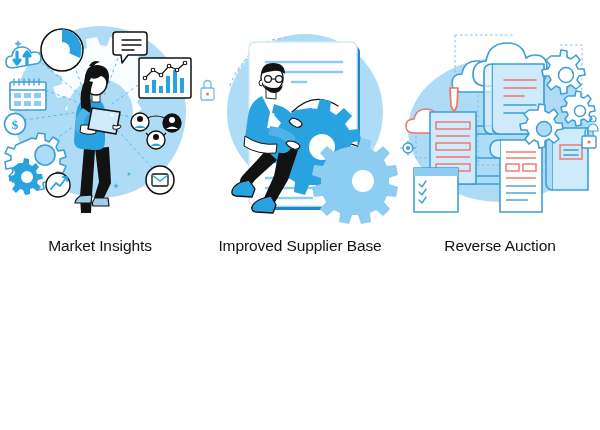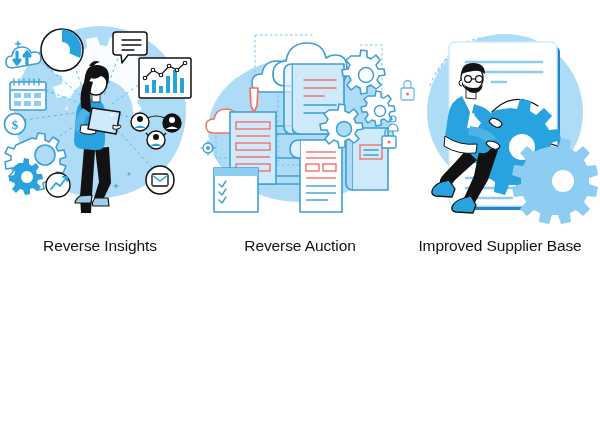--- a/index.html
+++ b/index.html
@@ -230,161 +230,21 @@
             <path d="M83 108 q-8 8 -8 18 q0 6 5 7 l9 1 0-9 -5-1 q0-7 6-11z" fill="#4fb3e8"></path>
             <path d="M80 132 q8 4 16 1 l-1-8 -14 0z" fill="#ffffff" stroke="#121212" stroke-width="1"></path>
 
             <path d="M92 108 l28 4 -4 22 -28-5z" fill="#cfeafb" stroke="#121212" stroke-width="1.5" stroke-linejoin="round"></path>
             <circle cx="112" cy="115" r="1.6" fill="#ffffff"></circle>
 
             <path d="M113 129 q4 1 7-1 q2-2 0-3 q-4 2 -7 0z" fill="#ffffff" stroke="#121212" stroke-width="1"></path>
           </g>
         </svg>
       </div>
-      <div class="caption">Reverse Insights</div>
-    </div>
-
-    <div class="panel">
-      <div class="art">
-        <svg viewBox="0 0 200 230" xmlns="http://www.w3.org/2000/svg">
-          <g>
-            <ellipse cx="100" cy="130" rx="92" ry="72" fill="#aedcf7"></ellipse>
-          </g>
-
-          <g stroke="#6fbbe5" stroke-width="0.9" fill="none" stroke-dasharray="2.5 2.5">
-            <path d="M55 35 h60"></path>
-            <path d="M55 35 v58"></path>
-            <path d="M160 45 h22 v90 h-36"></path>
-            <path d="M40 120 h-24 v38 h40"></path>
-            <path d="M128 128 v34 h28"></path>
-            <path d="M72 165 h48"></path>
-            <path d="M78 95 v70"></path>
-          </g>
-
-          <g>
-            <path d="M62 92 q-10 0 -10-9 q0-9 10-9 q2-13 15-13 q11 0 14 10 q3-2 6-2 q9 0 9 9 q0 14-11 14 z" fill="#ffffff" stroke="#3e9fd6" stroke-width="1.5" stroke-linejoin="round"></path>
-          </g>
-          <g>
-            <path d="M86 86 q-13 0 -13-12 q0-12 13-13 q3-18 21-18 q16 0 19 15 q4-3 9-3 q12 0 12 13 q0 18-15 18 z" fill="#ffffff" stroke="#3e9fd6" stroke-width="1.7" stroke-linejoin="round"></path>
-          </g>
-          <g>
-            <path d="M14 133 q-8 0 -8-7 q0-7 8-7 q2-10 12-10 q9 0 11 8 q2-1 4-1 q7 0 7 7 q0 10-8 10 z" fill="#ffffff" stroke="#f0736a" stroke-width="1.5" stroke-linejoin="round"></path>
-          </g>
-
-          <g fill="none" stroke="#3e9fd6" stroke-width="1.6">
-            <path d="M42 126 h112"></path>
-            <path d="M42 134 h112"></path>
-            <path d="M30 176 h110"></path>
-            <path d="M30 184 h110"></path>
-            <path d="M60 158 h70 q10 0 10 10 q0 10 -10 10 h-20"></path>
-          </g>
-
-          <g>
-            <path d="M92 64 h52 v70 h-44 q-8 0 -8-8 z" fill="#cfeafb" stroke="#3e9fd6" stroke-width="1.7" stroke-linejoin="round"></path>
-            <path d="M92 64 q-8 0 -8 8 v54 q0 8 8 8" fill="#dff0fb" stroke="#3e9fd6" stroke-width="1.7" fill-opacity="0.7"></path>
-            <g stroke="#f0736a" stroke-width="1.5" stroke-linecap="round">
-              <line x1="104" y1="80" x2="136" y2="80"></line>
-              <line x1="104" y1="88" x2="136" y2="88"></line>
-              <line x1="104" y1="96" x2="124" y2="96"></line>
-            </g>
-            <g stroke="#3e9fd6" stroke-width="1.5" stroke-linecap="round">
-              <line x1="104" y1="105" x2="136" y2="105"></line>
-              <line x1="104" y1="113" x2="128" y2="113"></line>
-            </g>
-          </g>
-
-          <g>
-            <path d="M30 112 h46 v72 h-46 z" fill="#cfeafb" stroke="#3e9fd6" stroke-width="1.6"></path>
-            <g fill="none" stroke="#f0736a" stroke-width="1.4">
-              <rect x="36" y="122" width="34" height="7"></rect>
-              <line x1="36" y1="136" x2="70" y2="136"></line>
-              <rect x="36" y="143" width="34" height="7"></rect>
-              <line x1="36" y1="157" x2="70" y2="157"></line>
-              <rect x="36" y="164" width="34" height="7"></rect>
-            </g>
-          </g>
-
-          <g>
-            <path d="M50 88 h8 l-1 18 -3 6 -3-6z" fill="#ffffff" stroke="#f0736a" stroke-width="1.7" stroke-linejoin="round"></path>
-          </g>
-
-          <g>
-            <path d="M14 168 h44 v44 h-44z" fill="#ffffff" stroke="#3e9fd6" stroke-width="1.6"></path>
-            <rect x="14" y="168" width="44" height="8" fill="#8ecdf2"></rect>
-            <g stroke="#3e9fd6" stroke-width="1.4" fill="none" stroke-linecap="round" stroke-linejoin="round">
-              <path d="M19 184 l3 3 4-6"></path>
-              <path d="M19 192 l3 3 4-6"></path>
-              <path d="M19 200 l3 3 4-6"></path>
-            </g>
-          </g>
-
-          <g>
-            <path d="M100 140 h42 v72 h-42 z" fill="#ffffff" stroke="#3e9fd6" stroke-width="1.6"></path>
-            <path d="M100 140 q-10 0 -10 9 q0 9 10 9" fill="#dff0fb" stroke="#3e9fd6" stroke-width="1.6"></path>
-            <g stroke="#f0736a" stroke-width="1.4" fill="none">
-              <line x1="106" y1="152" x2="136" y2="152"></line>
-              <line x1="106" y1="158" x2="136" y2="158"></line>
-              <rect x="106" y="164" width="13" height="7"></rect>
-              <rect x="123" y="164" width="13" height="7"></rect>
-              <line x1="106" y1="178" x2="136" y2="178"></line>
-            </g>
-            <g stroke="#3e9fd6" stroke-width="1.4" fill="none">
-              <line x1="106" y1="186" x2="136" y2="186"></line>
-              <line x1="106" y1="193" x2="136" y2="193"></line>
-              <line x1="106" y1="200" x2="128" y2="200"></line>
-            </g>
-          </g>
-
-          <g>
-            <path d="M152 128 h36 v62 h-36 z" fill="#cfeafb" stroke="#3e9fd6" stroke-width="1.6"></path>
-            <path d="M152 128 q-6 1 -6 7 v48 q0 6 6 7" fill="#aedcf7" stroke="#3e9fd6" stroke-width="1.6"></path>
-            <rect x="160" y="145" width="22" height="14" fill="none" stroke="#f0736a" stroke-width="1.4"></rect>
-            <g stroke="#3e9fd6" stroke-width="1.5" stroke-linecap="round">
-              <line x1="164" y1="150" x2="178" y2="150"></line>
-              <line x1="164" y1="155" x2="178" y2="155"></line>
-            </g>
-          </g>
-
-          <g>
-            <path fill="#ffffff" stroke="#3e9fd6" stroke-width="1.6" stroke-linejoin="round" d="M156 56 l4 0 1-6 6 1 0 6 4 2 5-4 4 5 -4 5 2 4 6 0 1 6 -6 1 -2 4 4 5 -5 4 -5-4 -4 2 0 6 -6 1 -1-6 -4-2 -5 4 -4-5 4-5 -2-4 -6 0 -1-6 6-1 2-4 -4-5 5-4z"></path>
-            <circle cx="166" cy="75" r="7.5" fill="#ffffff" stroke="#3e9fd6" stroke-width="1.5"></circle>
-          </g>
-          <g>
-            <path fill="#ffffff" stroke="#3e9fd6" stroke-width="1.5" stroke-linejoin="round" d="M172 96 l3 0 1-5 5 1 0 5 3 1 4-3 3 4 -3 4 1 3 5 0 1 5 -5 1 -1 3 3 4 -4 3 -4-3 -3 1 0 5 -5 1 -1-5 -3-1 -4 3 -3-4 3-4 -1-3 -5 0 -1-5 5-1 1-3 -3-4 4-3z"></path>
-            <circle cx="180" cy="111" r="5.5" fill="#ffffff" stroke="#3e9fd6" stroke-width="1.4"></circle>
-          </g>
-          <g>
-            <path fill="#ffffff" stroke="#3e9fd6" stroke-width="1.6" stroke-linejoin="round" d="M134 110 l4 0 1-6 6 1 0 6 4 2 5-4 4 5 -4 5 2 4 6 0 1 6 -6 1 -2 4 4 5 -5 4 -5-4 -4 2 0 6 -6 1 -1-6 -4-2 -5 4 -4-5 4-5 -2-4 -6 0 -1-6 6-1 2-4 -4-5 5-4z"></path>
-            <circle cx="144" cy="129" r="7.5" fill="#aedcf7" stroke="#3e9fd6" stroke-width="1.5"></circle>
-          </g>
-
-          <g>
-            <rect x="182" y="136" width="14" height="12" rx="1.5" fill="#ffffff" stroke="#3e9fd6" stroke-width="1.4"></rect>
-            <path d="M185 136 v-4 a4 4 0 0 1 8 0 v4" fill="none" stroke="#3e9fd6" stroke-width="1.4"></path>
-            <circle cx="189" cy="142" r="1.6" fill="#f0736a"></circle>
-          </g>
-
-          <g>
-            <circle cx="8" cy="148" r="5" fill="none" stroke="#3e9fd6" stroke-width="1.3"></circle>
-            <circle cx="8" cy="148" r="2" fill="#3e9fd6"></circle>
-            <g stroke="#3e9fd6" stroke-width="1.2" stroke-linecap="round">
-              <line x1="8" y1="141" x2="8" y2="143"></line>
-              <line x1="8" y1="153" x2="8" y2="155"></line>
-              <line x1="1" y1="148" x2="3" y2="148"></line>
-              <line x1="13" y1="148" x2="15" y2="148"></line>
-            </g>
-          </g>
-
-          <g>
-            <circle cx="193" cy="119" r="3" fill="none" stroke="#3e9fd6" stroke-width="1.2"></circle>
-            <path d="M188 131 q0-7 5-7 q5 0 5 7 z" fill="#ffffff" stroke="#3e9fd6" stroke-width="1.2"></path>
-          </g>
-        </svg>
-      </div>
-      <div class="caption">Reverse Auction</div>
+      <div class="caption">Market Insights</div>
     </div>
 
     <div class="panel">
       <div class="art">
         <svg viewBox="0 0 200 230" xmlns="http://www.w3.org/2000/svg">
           <g>
             <circle cx="105" cy="112" r="78" fill="#aedcf7"></circle>
           </g>
           <g>
             <path d="M38 72 q16-34 50-34" fill="none" stroke="#8ecdf2" stroke-width="1.2" stroke-dasharray="3 3"></path>
@@ -466,14 +326,154 @@
               <line x1="71.4" y1="79" x2="75.6" y2="79"></line>
             </g>
 
             <path d="M62 80 q-3 0 -3 3 q0 3 3 3" fill="#ffffff" stroke="#121212" stroke-width="1"></path>
           </g>
         </svg>
       </div>
       <div class="caption">Improved Supplier Base</div>
     </div>
 
+    <div class="panel">
+      <div class="art">
+        <svg viewBox="0 0 200 230" xmlns="http://www.w3.org/2000/svg">
+          <g>
+            <ellipse cx="100" cy="130" rx="92" ry="72" fill="#aedcf7"></ellipse>
+          </g>
+
+          <g stroke="#6fbbe5" stroke-width="0.9" fill="none" stroke-dasharray="2.5 2.5">
+            <path d="M55 35 h60"></path>
+            <path d="M55 35 v58"></path>
+            <path d="M160 45 h22 v90 h-36"></path>
+            <path d="M40 120 h-24 v38 h40"></path>
+            <path d="M128 128 v34 h28"></path>
+            <path d="M72 165 h48"></path>
+            <path d="M78 95 v70"></path>
+          </g>
+
+          <g>
+            <path d="M62 92 q-10 0 -10-9 q0-9 10-9 q2-13 15-13 q11 0 14 10 q3-2 6-2 q9 0 9 9 q0 14-11 14 z" fill="#ffffff" stroke="#3e9fd6" stroke-width="1.5" stroke-linejoin="round"></path>
+          </g>
+          <g>
+            <path d="M86 86 q-13 0 -13-12 q0-12 13-13 q3-18 21-18 q16 0 19 15 q4-3 9-3 q12 0 12 13 q0 18-15 18 z" fill="#ffffff" stroke="#3e9fd6" stroke-width="1.7" stroke-linejoin="round"></path>
+          </g>
+          <g>
+            <path d="M14 133 q-8 0 -8-7 q0-7 8-7 q2-10 12-10 q9 0 11 8 q2-1 4-1 q7 0 7 7 q0 10-8 10 z" fill="#ffffff" stroke="#f0736a" stroke-width="1.5" stroke-linejoin="round"></path>
+          </g>
+
+          <g fill="none" stroke="#3e9fd6" stroke-width="1.6">
+            <path d="M42 126 h112"></path>
+            <path d="M42 134 h112"></path>
+            <path d="M30 176 h110"></path>
+            <path d="M30 184 h110"></path>
+            <path d="M60 158 h70 q10 0 10 10 q0 10 -10 10 h-20"></path>
+          </g>
+
+          <g>
+            <path d="M92 64 h52 v70 h-44 q-8 0 -8-8 z" fill="#cfeafb" stroke="#3e9fd6" stroke-width="1.7" stroke-linejoin="round"></path>
+            <path d="M92 64 q-8 0 -8 8 v54 q0 8 8 8" fill="#dff0fb" stroke="#3e9fd6" stroke-width="1.7" fill-opacity="0.7"></path>
+            <g stroke="#f0736a" stroke-width="1.5" stroke-linecap="round">
+              <line x1="104" y1="80" x2="136" y2="80"></line>
+              <line x1="104" y1="88" x2="136" y2="88"></line>
+              <line x1="104" y1="96" x2="124" y2="96"></line>
+            </g>
+            <g stroke="#3e9fd6" stroke-width="1.5" stroke-linecap="round">
+              <line x1="104" y1="105" x2="136" y2="105"></line>
+              <line x1="104" y1="113" x2="128" y2="113"></line>
+            </g>
+          </g>
+
+          <g>
+            <path d="M30 112 h46 v72 h-46 z" fill="#cfeafb" stroke="#3e9fd6" stroke-width="1.6"></path>
+            <g fill="none" stroke="#f0736a" stroke-width="1.4">
+              <rect x="36" y="122" width="34" height="7"></rect>
+              <line x1="36" y1="136" x2="70" y2="136"></line>
+              <rect x="36" y="143" width="34" height="7"></rect>
+              <line x1="36" y1="157" x2="70" y2="157"></line>
+              <rect x="36" y="164" width="34" height="7"></rect>
+            </g>
+          </g>
+
+          <g>
+            <path d="M50 88 h8 l-1 18 -3 6 -3-6z" fill="#ffffff" stroke="#f0736a" stroke-width="1.7" stroke-linejoin="round"></path>
+          </g>
+
+          <g>
+            <path d="M14 168 h44 v44 h-44z" fill="#ffffff" stroke="#3e9fd6" stroke-width="1.6"></path>
+            <rect x="14" y="168" width="44" height="8" fill="#8ecdf2"></rect>
+            <g stroke="#3e9fd6" stroke-width="1.4" fill="none" stroke-linecap="round" stroke-linejoin="round">
+              <path d="M19 184 l3 3 4-6"></path>
+              <path d="M19 192 l3 3 4-6"></path>
+              <path d="M19 200 l3 3 4-6"></path>
+            </g>
+          </g>
+
+          <g>
+            <path d="M100 140 h42 v72 h-42 z" fill="#ffffff" stroke="#3e9fd6" stroke-width="1.6"></path>
+            <path d="M100 140 q-10 0 -10 9 q0 9 10 9" fill="#dff0fb" stroke="#3e9fd6" stroke-width="1.6"></path>
+            <g stroke="#f0736a" stroke-width="1.4" fill="none">
+              <line x1="106" y1="152" x2="136" y2="152"></line>
+              <line x1="106" y1="158" x2="136" y2="158"></line>
+              <rect x="106" y="164" width="13" height="7"></rect>
+              <rect x="123" y="164" width="13" height="7"></rect>
+              <line x1="106" y1="178" x2="136" y2="178"></line>
+            </g>
+            <g stroke="#3e9fd6" stroke-width="1.4" fill="none">
+              <line x1="106" y1="186" x2="136" y2="186"></line>
+              <line x1="106" y1="193" x2="136" y2="193"></line>
+              <line x1="106" y1="200" x2="128" y2="200"></line>
+            </g>
+          </g>
+
+          <g>
+            <path d="M152 128 h36 v62 h-36 z" fill="#cfeafb" stroke="#3e9fd6" stroke-width="1.6"></path>
+            <path d="M152 128 q-6 1 -6 7 v48 q0 6 6 7" fill="#aedcf7" stroke="#3e9fd6" stroke-width="1.6"></path>
+            <rect x="160" y="145" width="22" height="14" fill="none" stroke="#f0736a" stroke-width="1.4"></rect>
+            <g stroke="#3e9fd6" stroke-width="1.5" stroke-linecap="round">
+              <line x1="164" y1="150" x2="178" y2="150"></line>
+              <line x1="164" y1="155" x2="178" y2="155"></line>
+            </g>
+          </g>
+
+          <g>
+            <path fill="#ffffff" stroke="#3e9fd6" stroke-width="1.6" stroke-linejoin="round" d="M156 56 l4 0 1-6 6 1 0 6 4 2 5-4 4 5 -4 5 2 4 6 0 1 6 -6 1 -2 4 4 5 -5 4 -5-4 -4 2 0 6 -6 1 -1-6 -4-2 -5 4 -4-5 4-5 -2-4 -6 0 -1-6 6-1 2-4 -4-5 5-4z"></path>
+            <circle cx="166" cy="75" r="7.5" fill="#ffffff" stroke="#3e9fd6" stroke-width="1.5"></circle>
+          </g>
+          <g>
+            <path fill="#ffffff" stroke="#3e9fd6" stroke-width="1.5" stroke-linejoin="round" d="M172 96 l3 0 1-5 5 1 0 5 3 1 4-3 3 4 -3 4 1 3 5 0 1 5 -5 1 -1 3 3 4 -4 3 -4-3 -3 1 0 5 -5 1 -1-5 -3-1 -4 3 -3-4 3-4 -1-3 -5 0 -1-5 5-1 1-3 -3-4 4-3z"></path>
+            <circle cx="180" cy="111" r="5.5" fill="#ffffff" stroke="#3e9fd6" stroke-width="1.4"></circle>
+          </g>
+          <g>
+            <path fill="#ffffff" stroke="#3e9fd6" stroke-width="1.6" stroke-linejoin="round" d="M134 110 l4 0 1-6 6 1 0 6 4 2 5-4 4 5 -4 5 2 4 6 0 1 6 -6 1 -2 4 4 5 -5 4 -5-4 -4 2 0 6 -6 1 -1-6 -4-2 -5 4 -4-5 4-5 -2-4 -6 0 -1-6 6-1 2-4 -4-5 5-4z"></path>
+            <circle cx="144" cy="129" r="7.5" fill="#aedcf7" stroke="#3e9fd6" stroke-width="1.5"></circle>
+          </g>
+
+          <g>
+            <rect x="182" y="136" width="14" height="12" rx="1.5" fill="#ffffff" stroke="#3e9fd6" stroke-width="1.4"></rect>
+            <path d="M185 136 v-4 a4 4 0 0 1 8 0 v4" fill="none" stroke="#3e9fd6" stroke-width="1.4"></path>
+            <circle cx="189" cy="142" r="1.6" fill="#f0736a"></circle>
+          </g>
+
+          <g>
+            <circle cx="8" cy="148" r="5" fill="none" stroke="#3e9fd6" stroke-width="1.3"></circle>
+            <circle cx="8" cy="148" r="2" fill="#3e9fd6"></circle>
+            <g stroke="#3e9fd6" stroke-width="1.2" stroke-linecap="round">
+              <line x1="8" y1="141" x2="8" y2="143"></line>
+              <line x1="8" y1="153" x2="8" y2="155"></line>
+              <line x1="1" y1="148" x2="3" y2="148"></line>
+              <line x1="13" y1="148" x2="15" y2="148"></line>
+            </g>
+          </g>
+
+          <g>
+            <circle cx="193" cy="119" r="3" fill="none" stroke="#3e9fd6" stroke-width="1.2"></circle>
+            <path d="M188 131 q0-7 5-7 q5 0 5 7 z" fill="#ffffff" stroke="#3e9fd6" stroke-width="1.2"></path>
+          </g>
+        </svg>
+      </div>
+      <div class="caption">Reverse Auction</div>
+    </div>
+
   </div>
 </div>
 
 </body></html>

